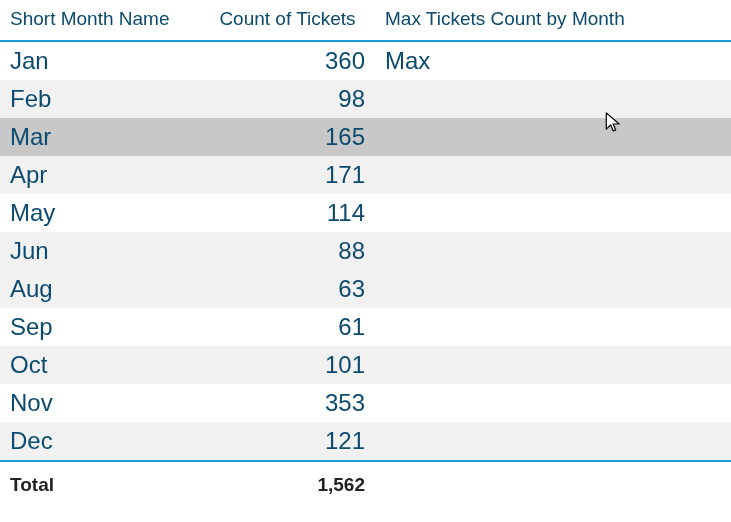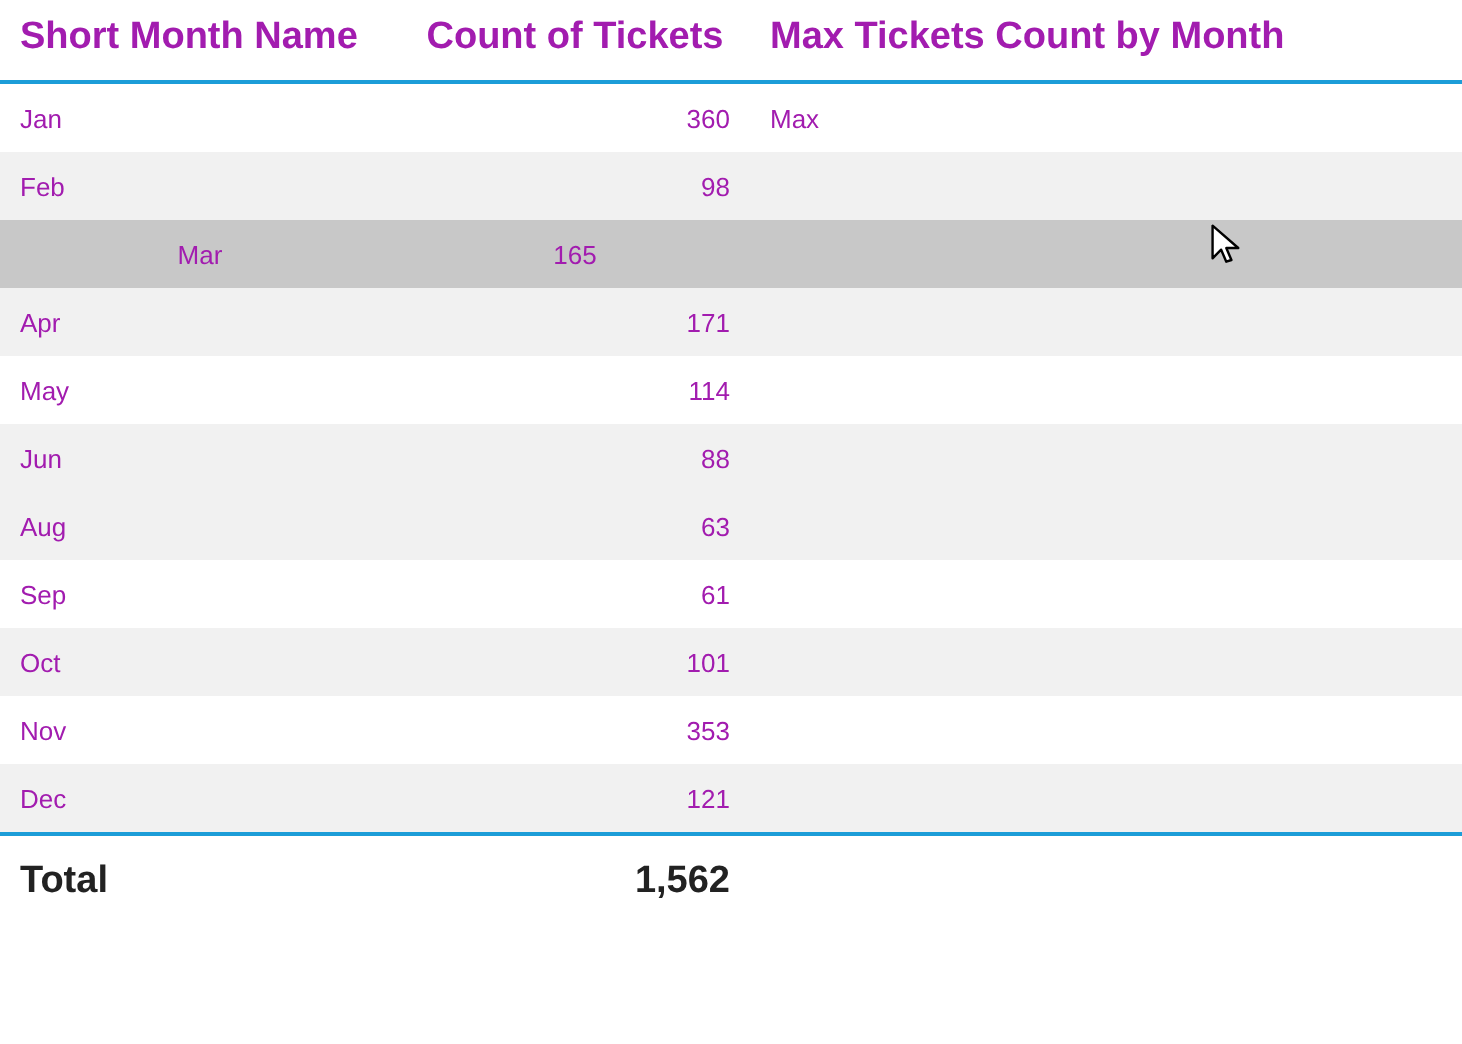--- a/index.html
+++ b/index.html
@@ -17,45 +17,44 @@
     width: 100%;
     border-collapse: collapse;
     table-layout: fixed;
   }
   .table col.c1 { width: 200px; }
   .table col.c2 { width: 175px; }
   .table col.c3 { width: 356px; }
 
   thead th {
     text-align: left;
-    font-weight: 700;
+    font-weight: 400;
     font-size: 19px;
-    color: #a21caf;
+    color: #0c4a6e;
     padding: 8px 10px 10px 10px;
     border-bottom: 2px solid #1c9dd8;
     white-space: nowrap;
   }
   thead th.num { text-align: center; }
 
   tbody td {
     padding: 5px 10px;
-    font-size: 13px;
-    color: #a21caf;
+    font-size: 24px;
+    color: #0c4a6e;
     height: 24px;
     vertical-align: middle;
   }
   tbody td.num {
     text-align: right;
   }
   tbody tr.striped td {
     background: #f1f1f1;
   }
   tbody tr.hovered td {
     background: #c8c8c8;
-    text-align: center;
   }
 
   tfoot td {
     padding: 12px 10px 8px 10px;
     font-size: 19px;
     font-weight: 700;
     color: #222;
     border-top: 2px solid #1c9dd8;
   }
   tfoot td.num { text-align: right; }

